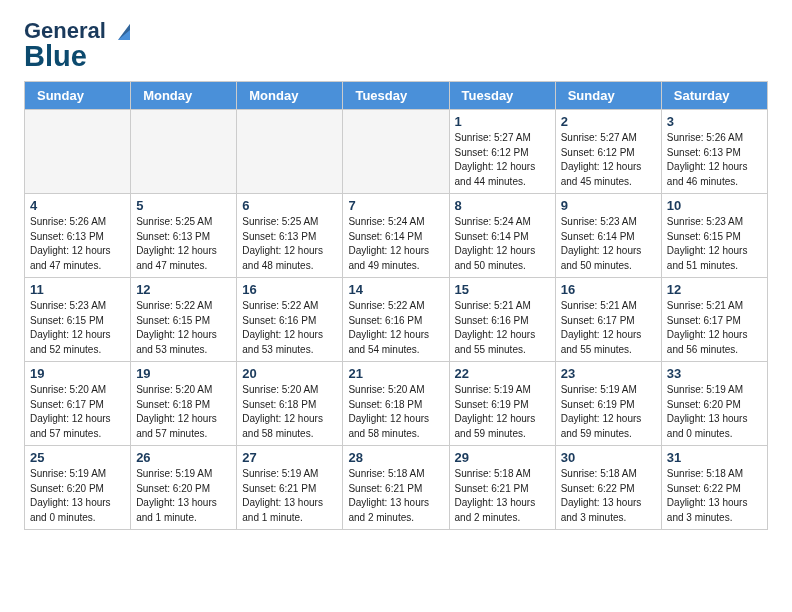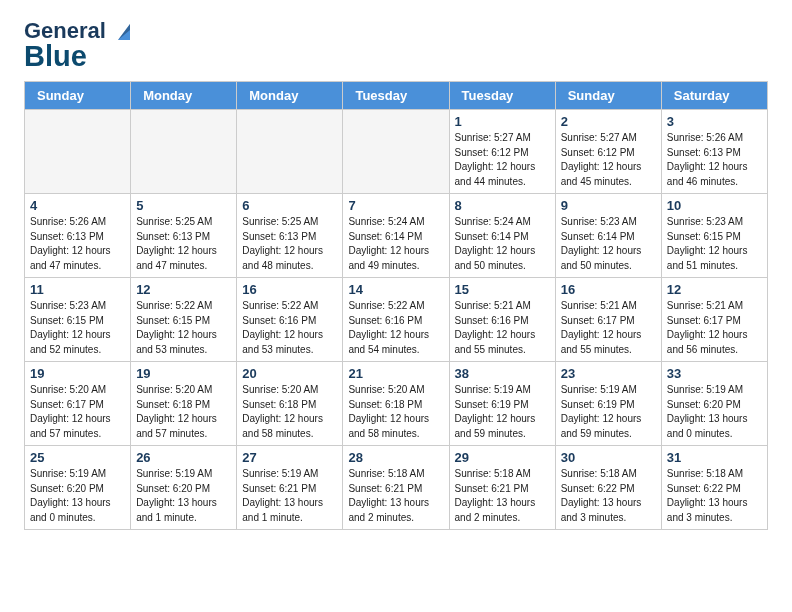--- a/index.html
+++ b/index.html
@@ -204,21 +204,21 @@
 and 58 minutes.</div>
             </td>
             <td>
               <span class="day-num">21</span>
               <div class="day-info" style="white-space: pre-line;">Sunrise: 5:20 AM
 Sunset: 6:18 PM
 Daylight: 12 hours
 and 58 minutes.</div>
             </td>
             <td>
-              <span class="day-num">38</span>
+              <span class="day-num">22</span>
               <div class="day-info" style="white-space: pre-line;">Sunrise: 5:19 AM
 Sunset: 6:19 PM
 Daylight: 12 hours
 and 59 minutes.</div>
             </td>
             <td>
               <span class="day-num">23</span>
               <div class="day-info" style="white-space: pre-line;">Sunrise: 5:19 AM
 Sunset: 6:19 PM
 Daylight: 12 hours

